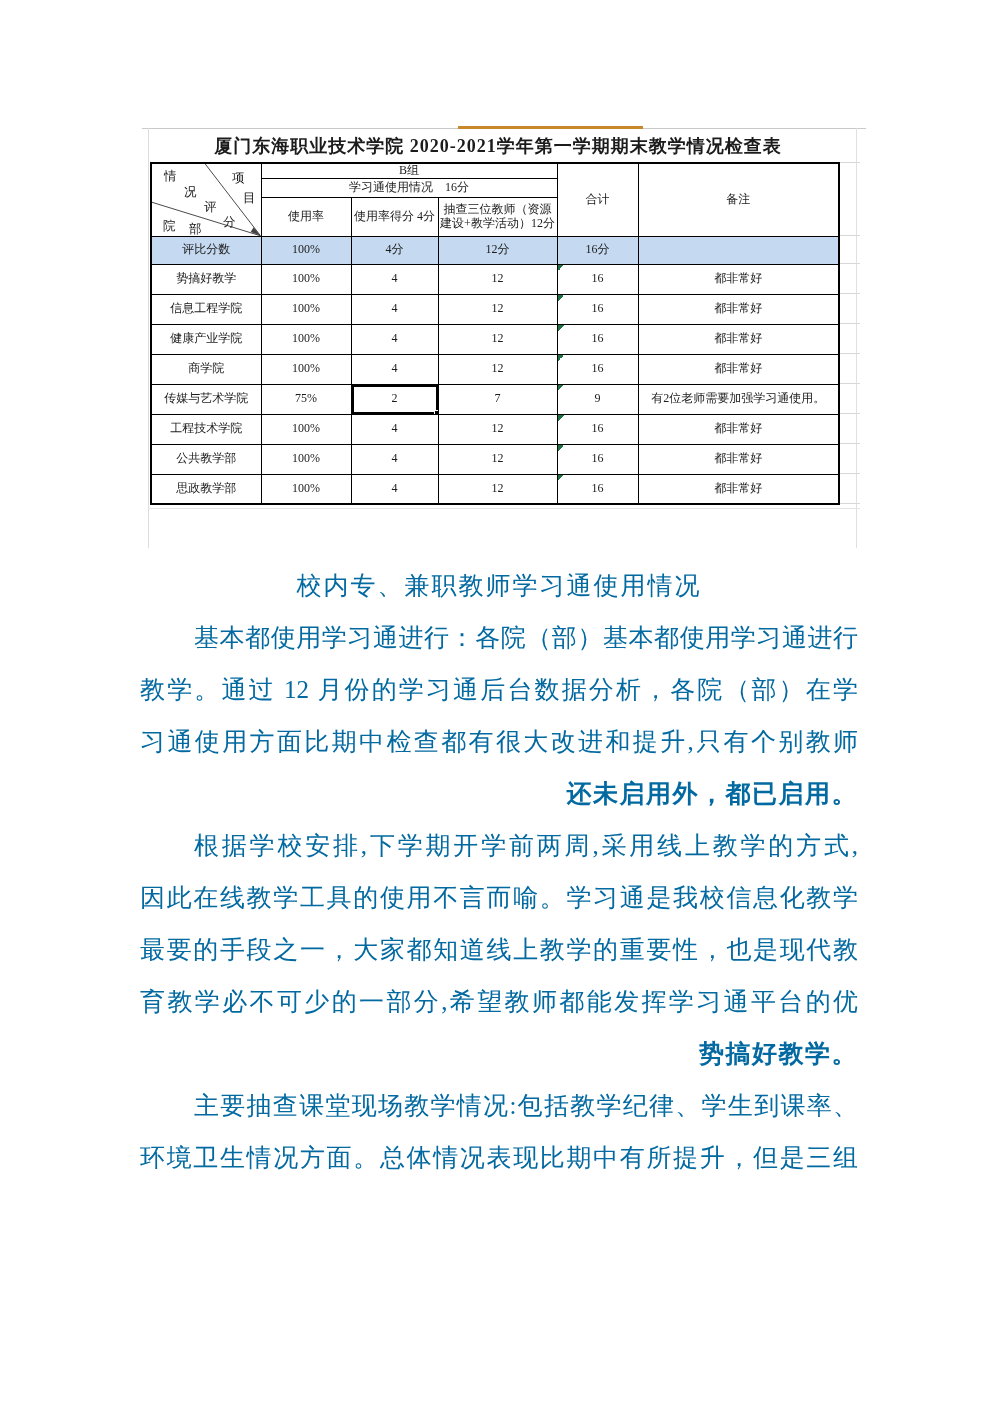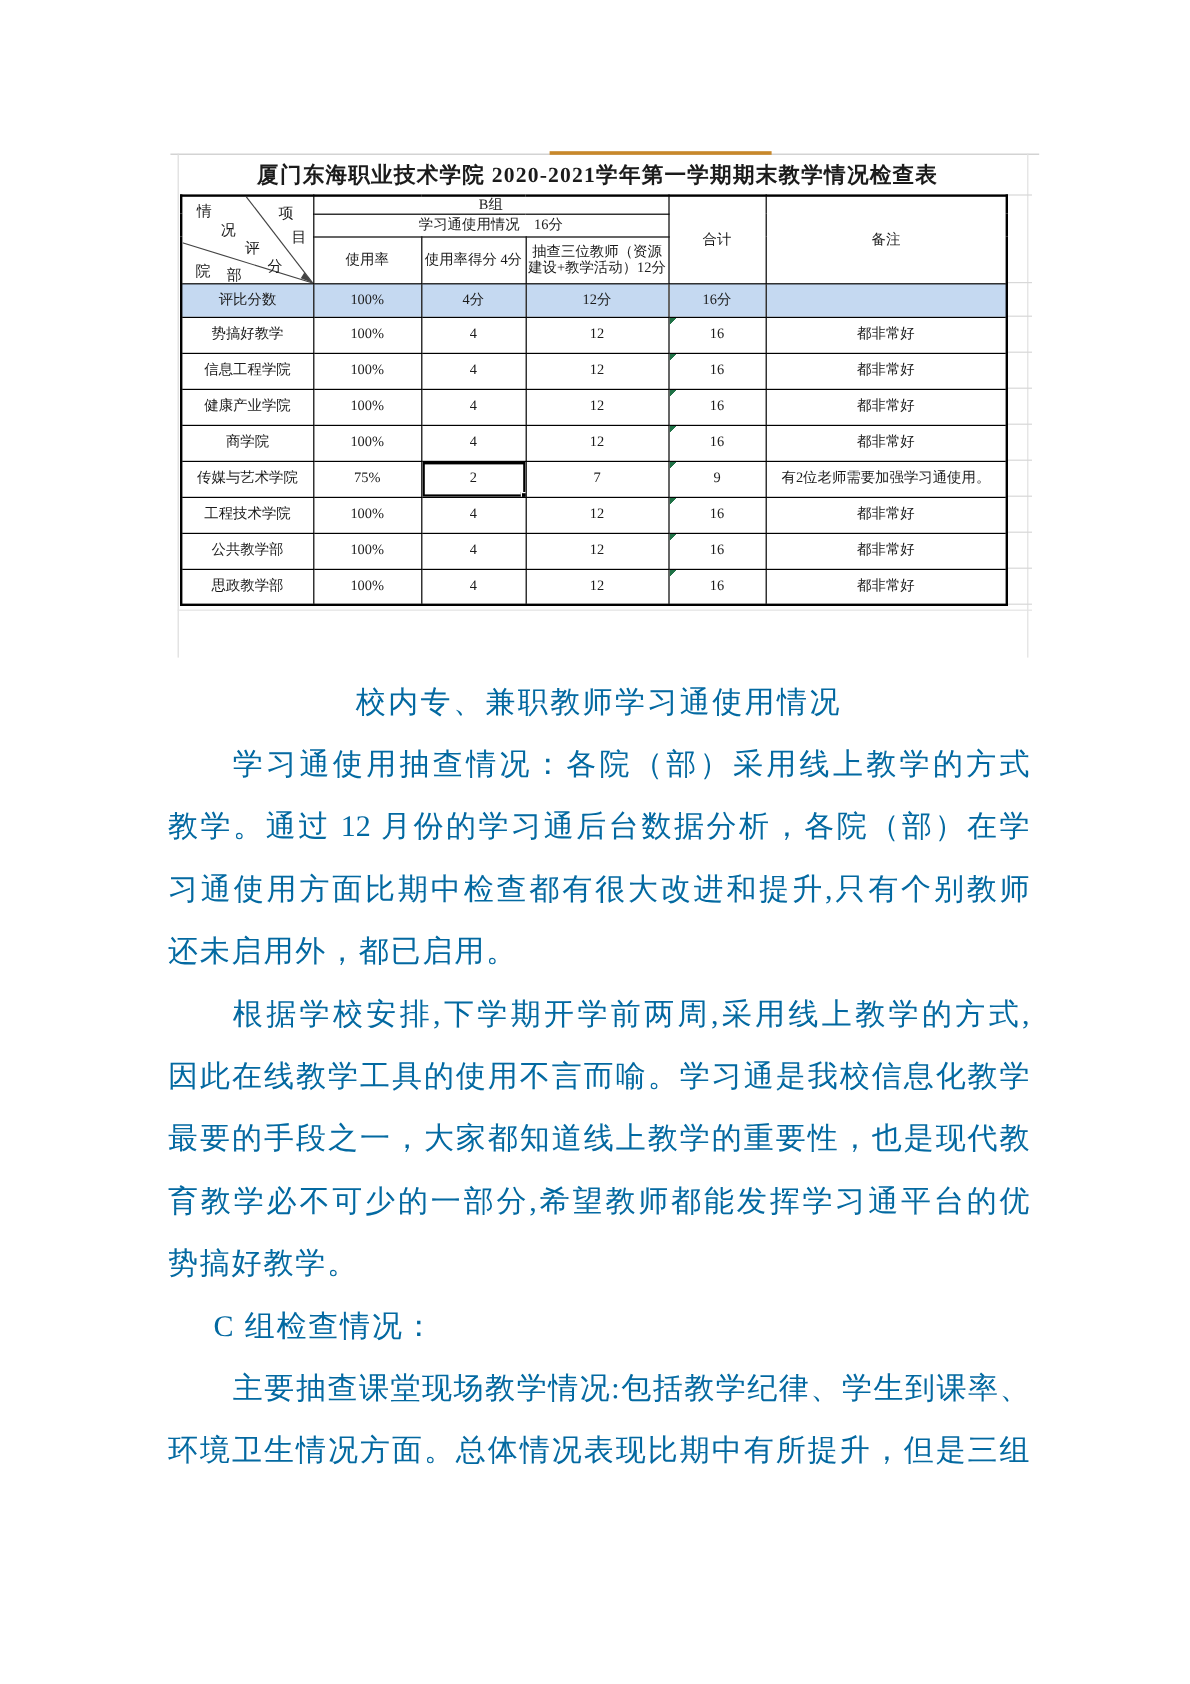--- a/index.html
+++ b/index.html
@@ -47,21 +47,21 @@
 
   .fig-notes{position:absolute;left:2px;top:396px;width:706px;font-size:11.5px;line-height:13px;
              text-align:left;color:#111;}
 
   
   .doc{position:absolute;left:140px;top:560px;width:718px;font-size:25px;color:#0369a1;}
   .bl{height:52px;line-height:52px;white-space:nowrap;}
   .heading{text-align:center;letter-spacing:2px;}
   .jl{text-align:justify;text-align-last:justify;white-space:normal;}
   .first{text-indent:54px;}
-  .plain{text-align:left;letter-spacing:1.5px;}
+  .plain{text-align:right;letter-spacing:1.5px;font-weight:bold;}
   .clabel{padding-left:38px;letter-spacing:1.5px;}
 </style>
 </head>
 <body>
 
 <div class="page">
 
   <div class="figure">
     <div class="hairline-top"></div>
     <div class="accent-seg"></div>
@@ -191,35 +191,34 @@
         </tr>
       </tbody>
     </table>
 
   </div>
 
   <div class="doc">
     <div class="bl heading">校内专、兼职教师学习通使用情况</div>
 
     <div>
-      <div class="bl jl first">学习通使用抽查情况：各院（部）采用线上教学的方式</div>
+      <div class="bl jl first">基本都使用学习通进行：各院（部）基本都使用学习通进行</div>
       <div class="bl jl">教学。通过 12 月份的学习通后台数据分析，各院（部）在学</div>
       <div class="bl jl">习通使用方面比期中检查都有很大改进和提升,只有个别教师</div>
       <div class="bl plain">还未启用外，都已启用。</div>
     </div>
 
     <div>
       <div class="bl jl first">根据学校安排,下学期开学前两周,采用线上教学的方式,</div>
       <div class="bl jl">因此在线教学工具的使用不言而喻。学习通是我校信息化教学</div>
       <div class="bl jl">最要的手段之一，大家都知道线上教学的重要性，也是现代教</div>
       <div class="bl jl">育教学必不可少的一部分,希望教师都能发挥学习通平台的优</div>
       <div class="bl plain">势搞好教学。</div>
     </div>
 
-    <div class="bl clabel">C 组检查情况：</div>
 
     <div>
       <div class="bl jl first">主要抽查课堂现场教学情况:包括教学纪律、学生到课率、</div>
       <div class="bl jl">环境卫生情况方面。总体情况表现比期中有所提升，但是三组</div>
     </div>
   </div>
 
 </div>
 
 </body></html>

